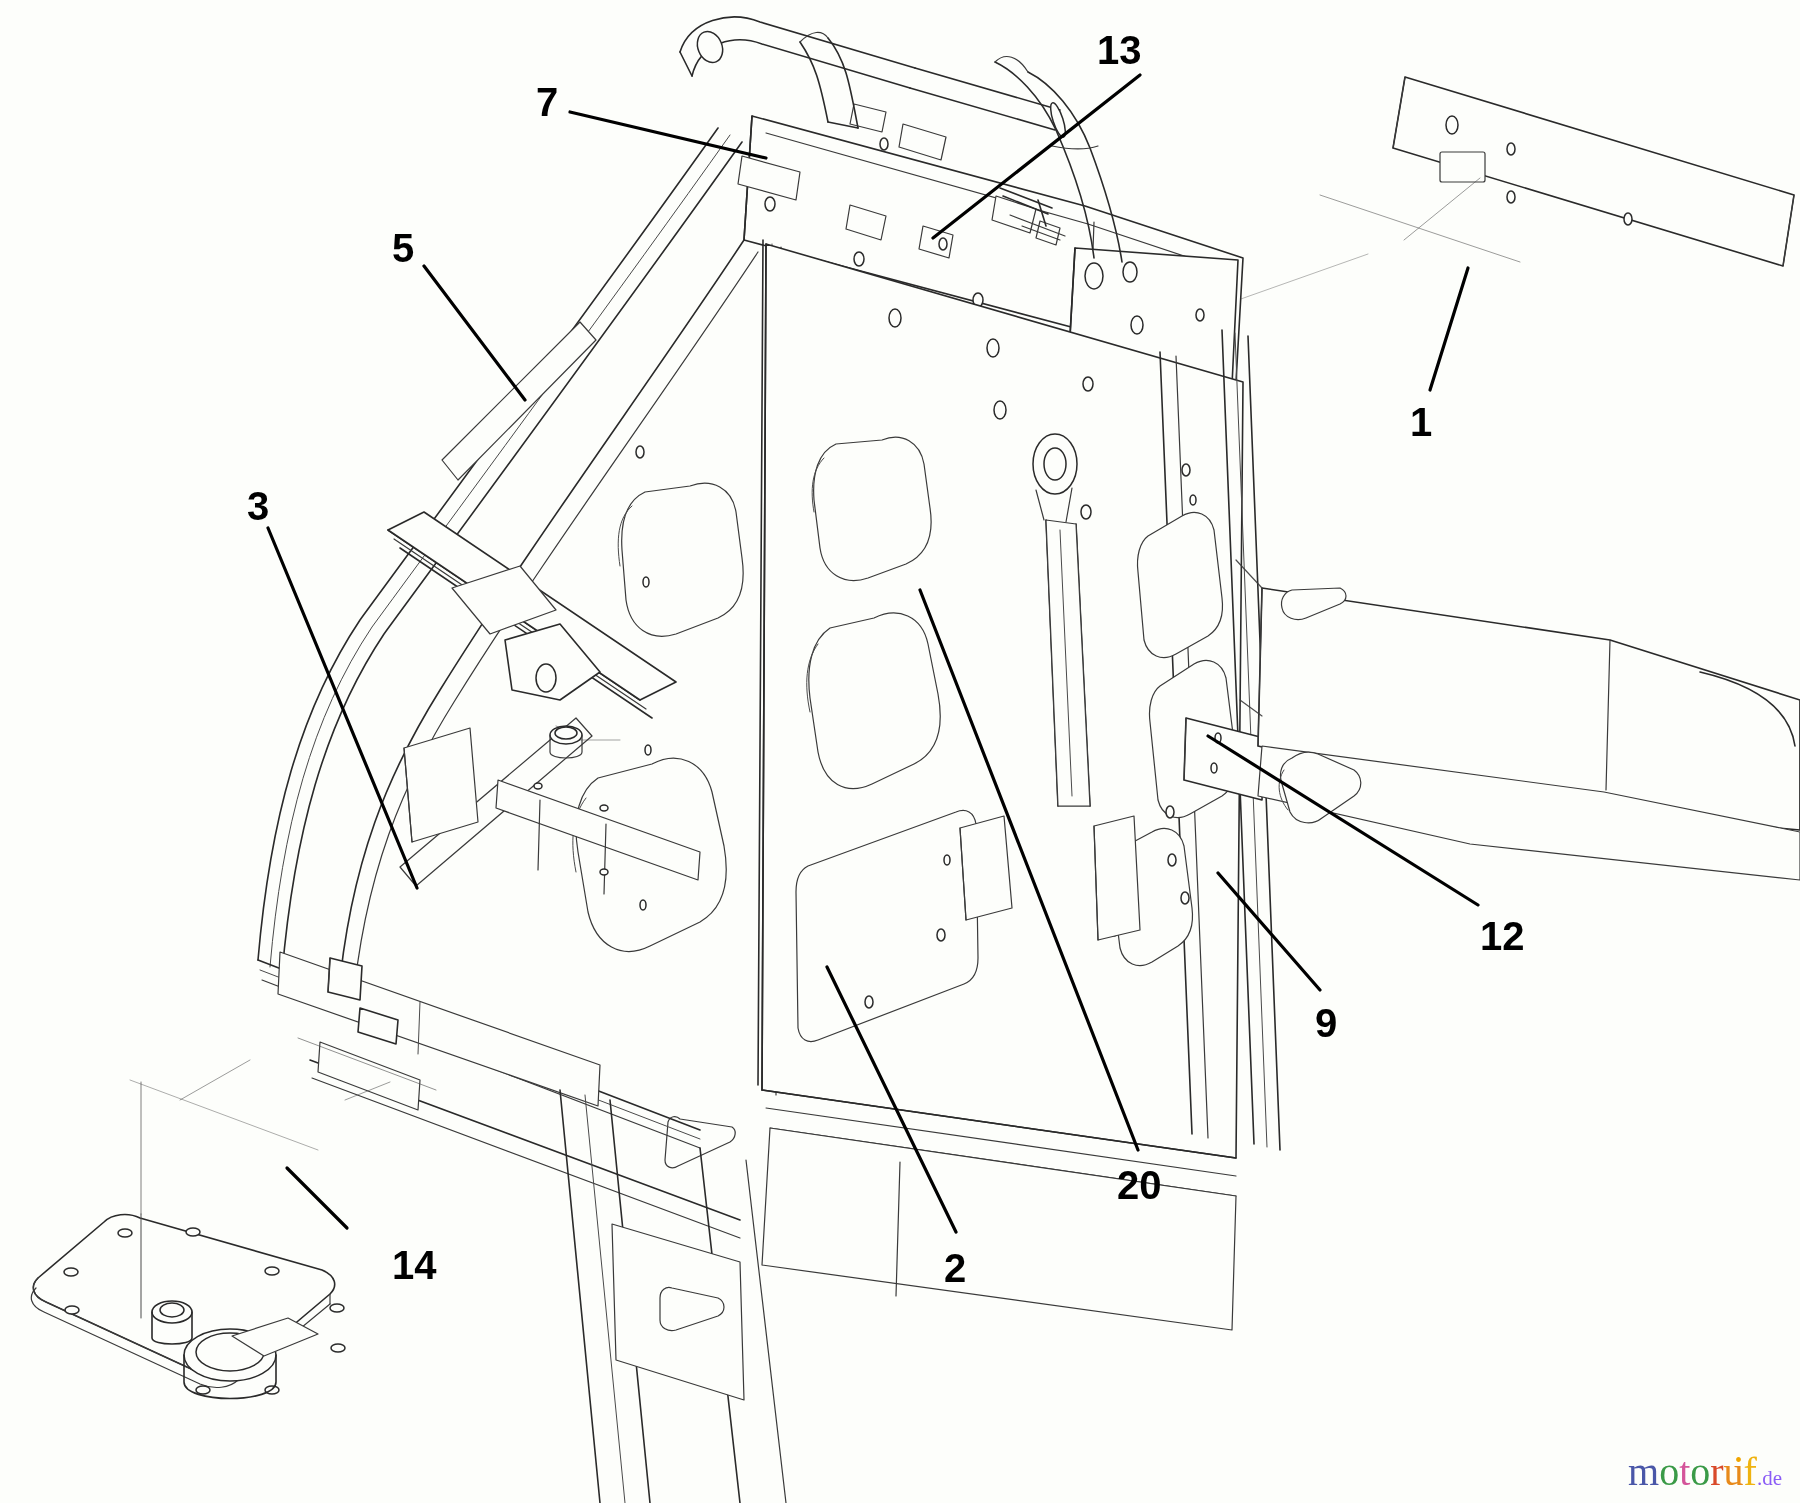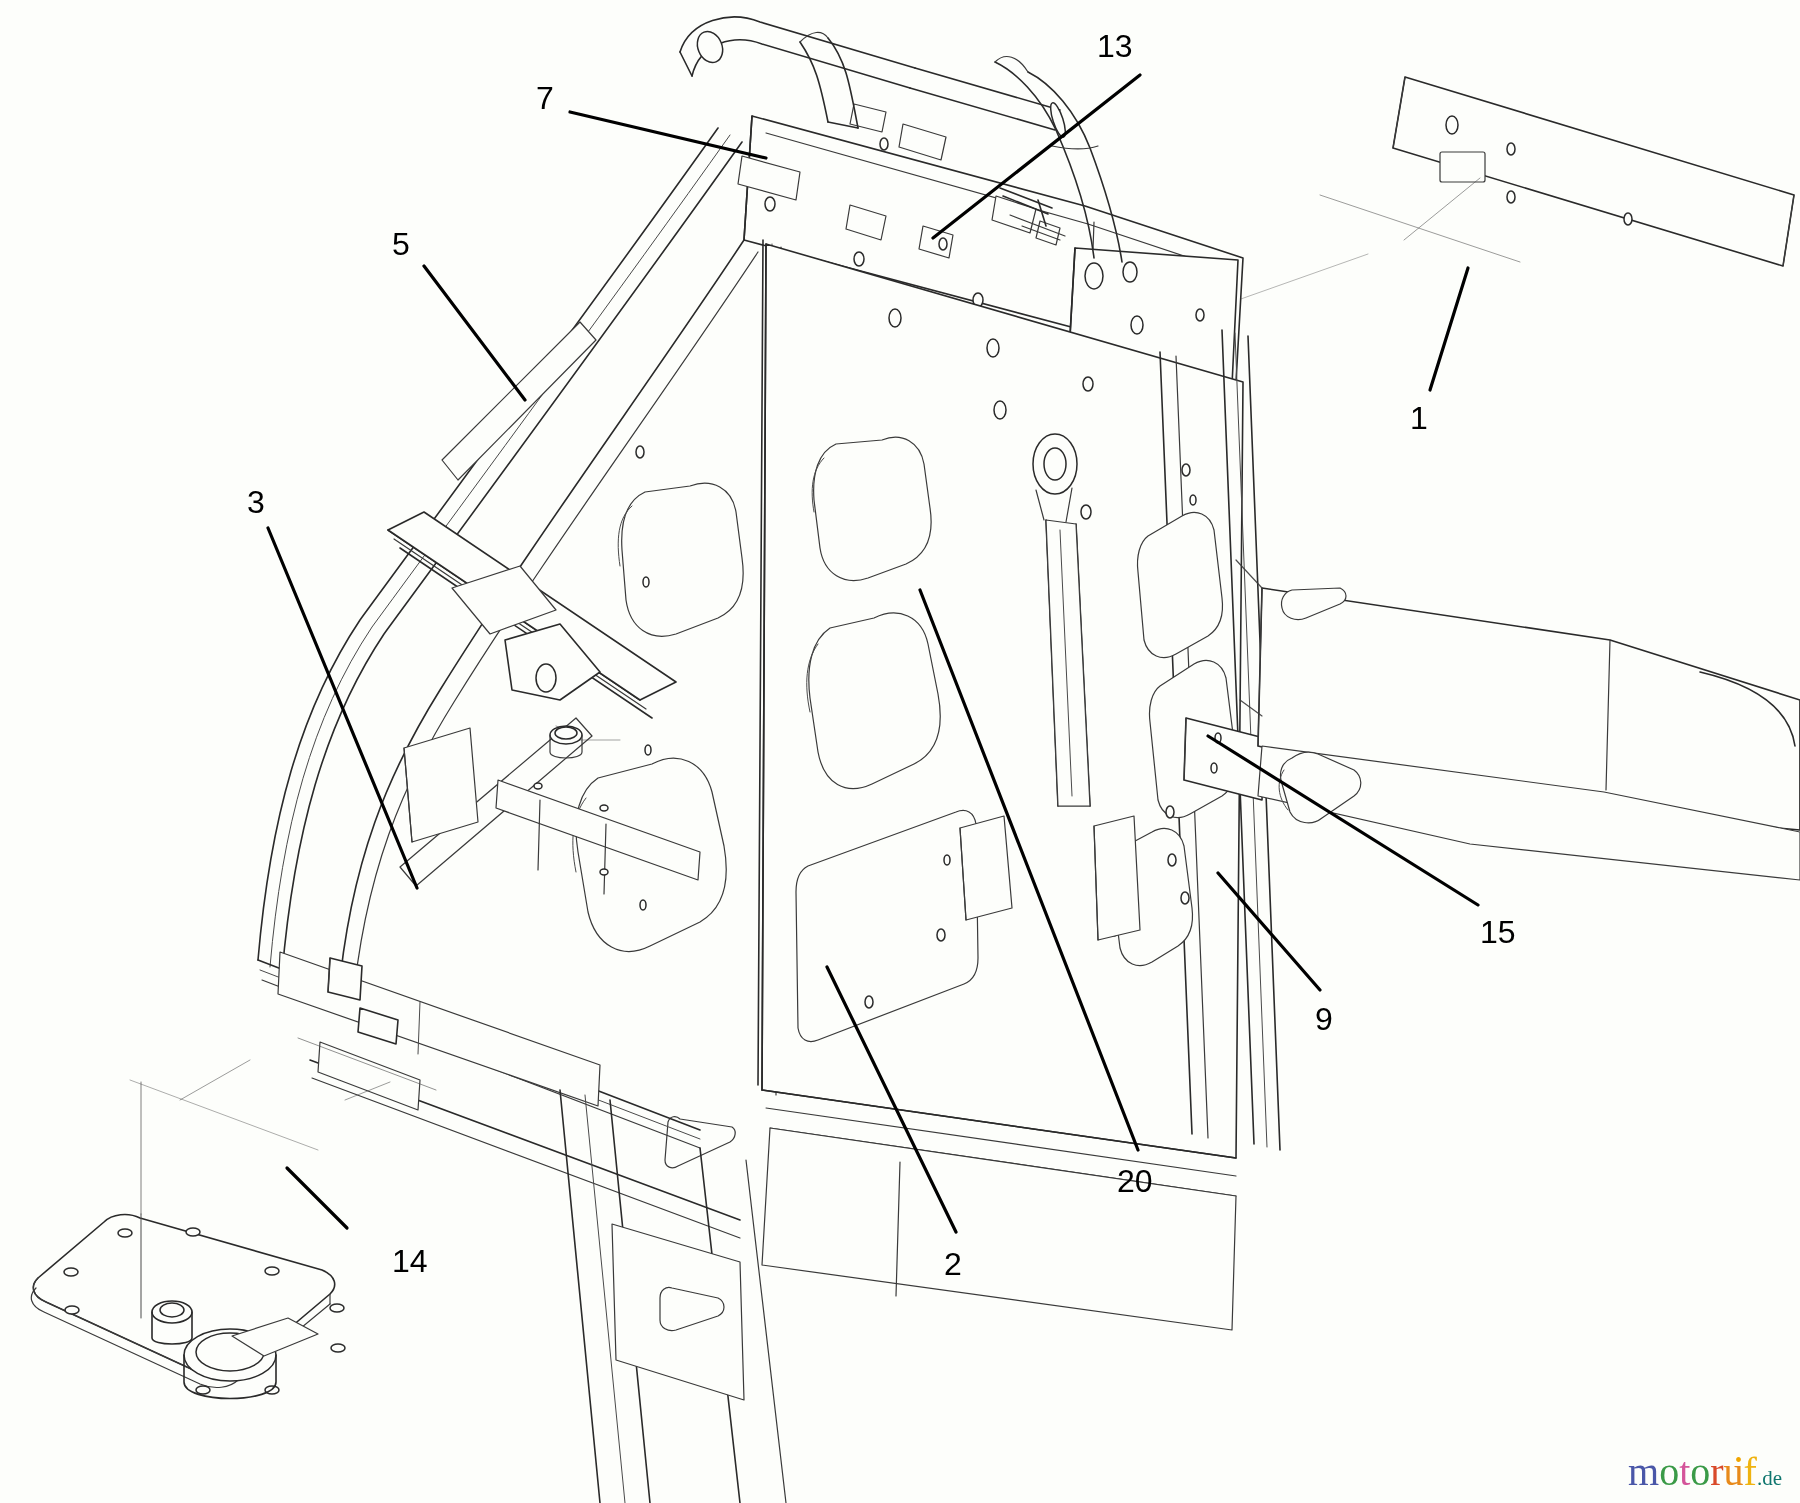--- a/index.html
+++ b/index.html
@@ -17,43 +17,43 @@
   }
   #drawing {
     position: absolute;
     left: 0; top: 0;
     width: 1800px;
     height: 1503px;
   }
   .callout {
     position: absolute;
     font-family: "Liberation Sans", sans-serif;
-    font-size: 32px;
-    font-weight: 400;
+    font-size: 40px;
+    font-weight: 700;
     color: #000000;
     line-height: 1;
     white-space: nowrap;
     letter-spacing: 0px;
     text-align: right;
   }
   
   #watermark {
     position: absolute;
     left: 1628px;
     top: 1452px;
     font-family: "Liberation Serif", serif;
     font-size: 40px;
     line-height: 1;
     white-space: nowrap;
     user-select: none;
   }
   #watermark .wm-l { font-weight: 400; }
   #watermark .wm-suffix {
     font-size: 21px;
-    color: #0f766e;
+    color: #8b5cf6;
     vertical-align: baseline;
   }
   #watermark .wm-dot {
     position: absolute;
     right: 40px;
     top: -2px;
     font-size: 20px;
     color: #f0a500;
   }
 </style>
@@ -370,21 +370,21 @@
       <line class="lead" x1="956" y1="1232" x2="827" y2="967"></line>
       <line class="lead" x1="347" y1="1228" x2="287" y2="1168"></line>
     </g>
   </svg>
 
   <div class="callout" style="left:1097px; top:30px;">13</div>
   <div class="callout" style="left:536px; top:82px;">7</div>
   <div class="callout" style="left:392px; top:228px;">5</div>
   <div class="callout" style="left:1410px; top:402px;">1</div>
   <div class="callout" style="left:247px; top:486px;">3</div>
-  <div class="callout" style="left:1480px; top:916px;">15</div>
+  <div class="callout" style="left:1480px; top:916px;">12</div>
   <div class="callout" style="left:1315px; top:1003px;">9</div>
   <div class="callout" style="left:1117px; top:1165px;">20</div>
   <div class="callout" style="left:944px; top:1248px;">2</div>
   <div class="callout" style="left:352px; top:1245px;margin-left:40px;">14</div>
 
   <div id="watermark">
     <span class="wm-dot">•</span><span class="wm-l" style="color:#4a57a8">m</span><span class="wm-l" style="color:#3a9a47">o</span><span class="wm-l" style="color:#d4559a">t</span><span class="wm-l" style="color:#3a9a47">o</span><span class="wm-l" style="color:#d94a2a">r</span><span class="wm-l" style="color:#e88a1a">u</span><span class="wm-l" style="color:#efb310">f</span><span class="wm-suffix">.de</span>
   </div>
 
 </div>

